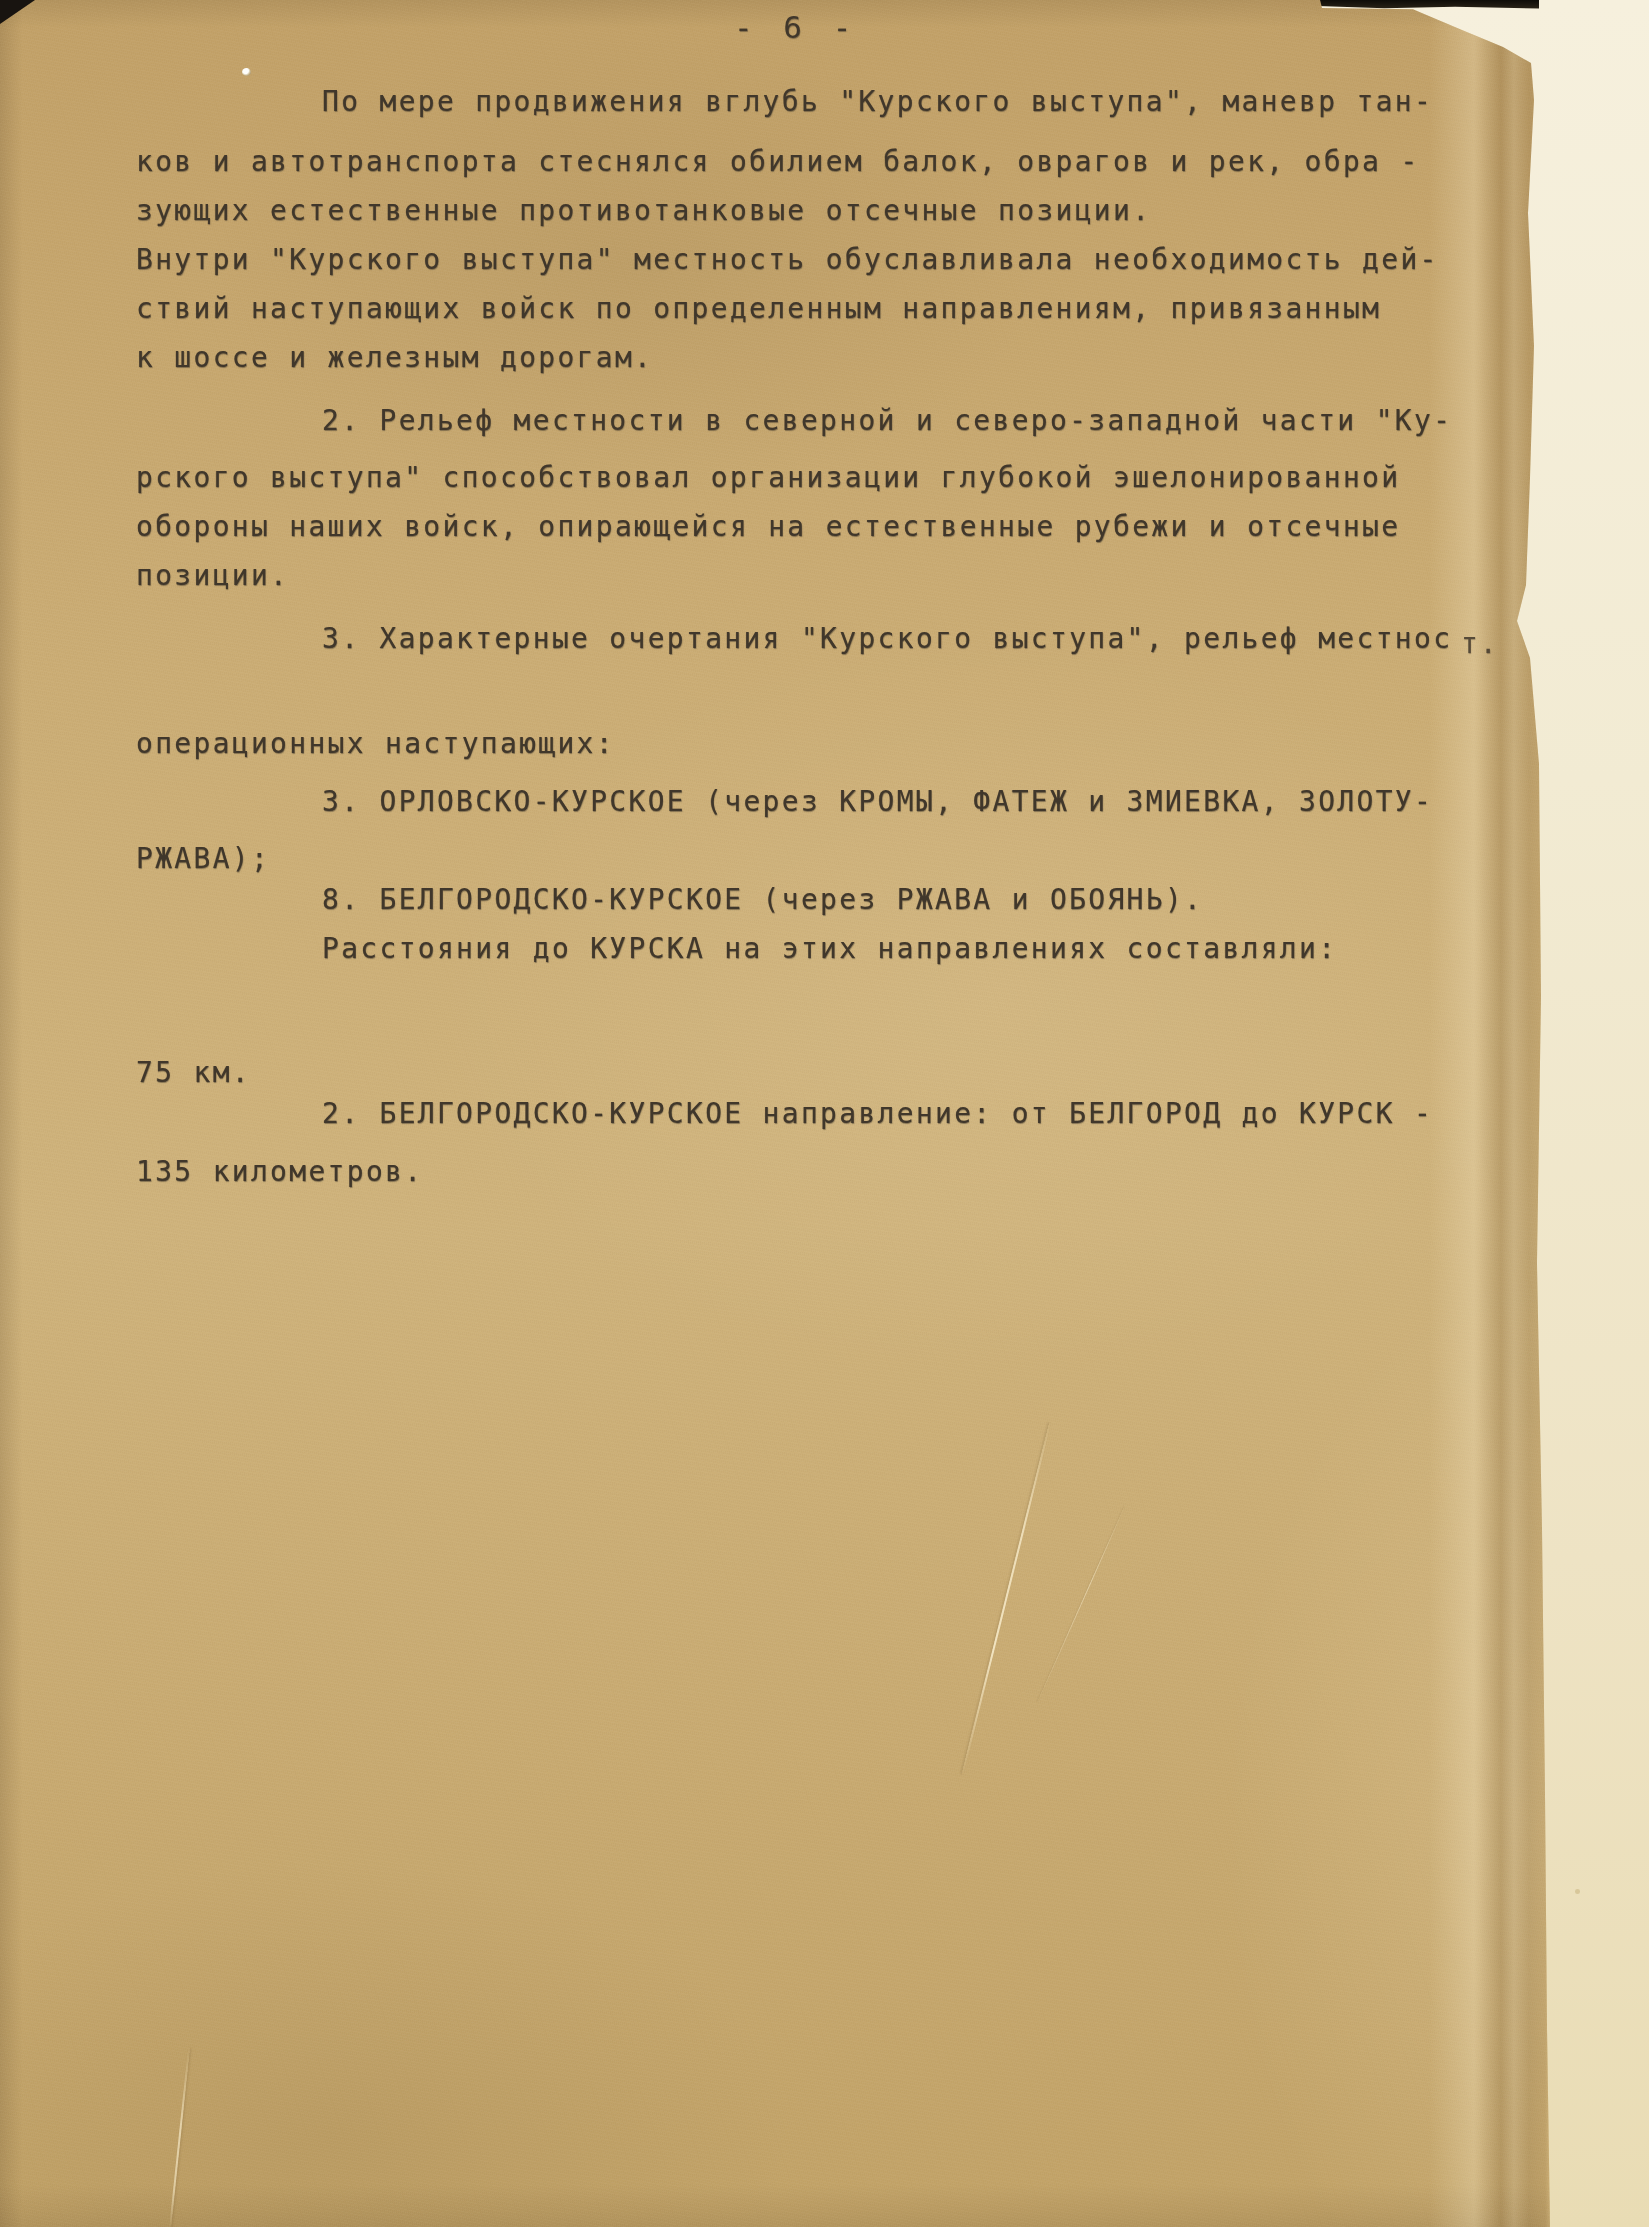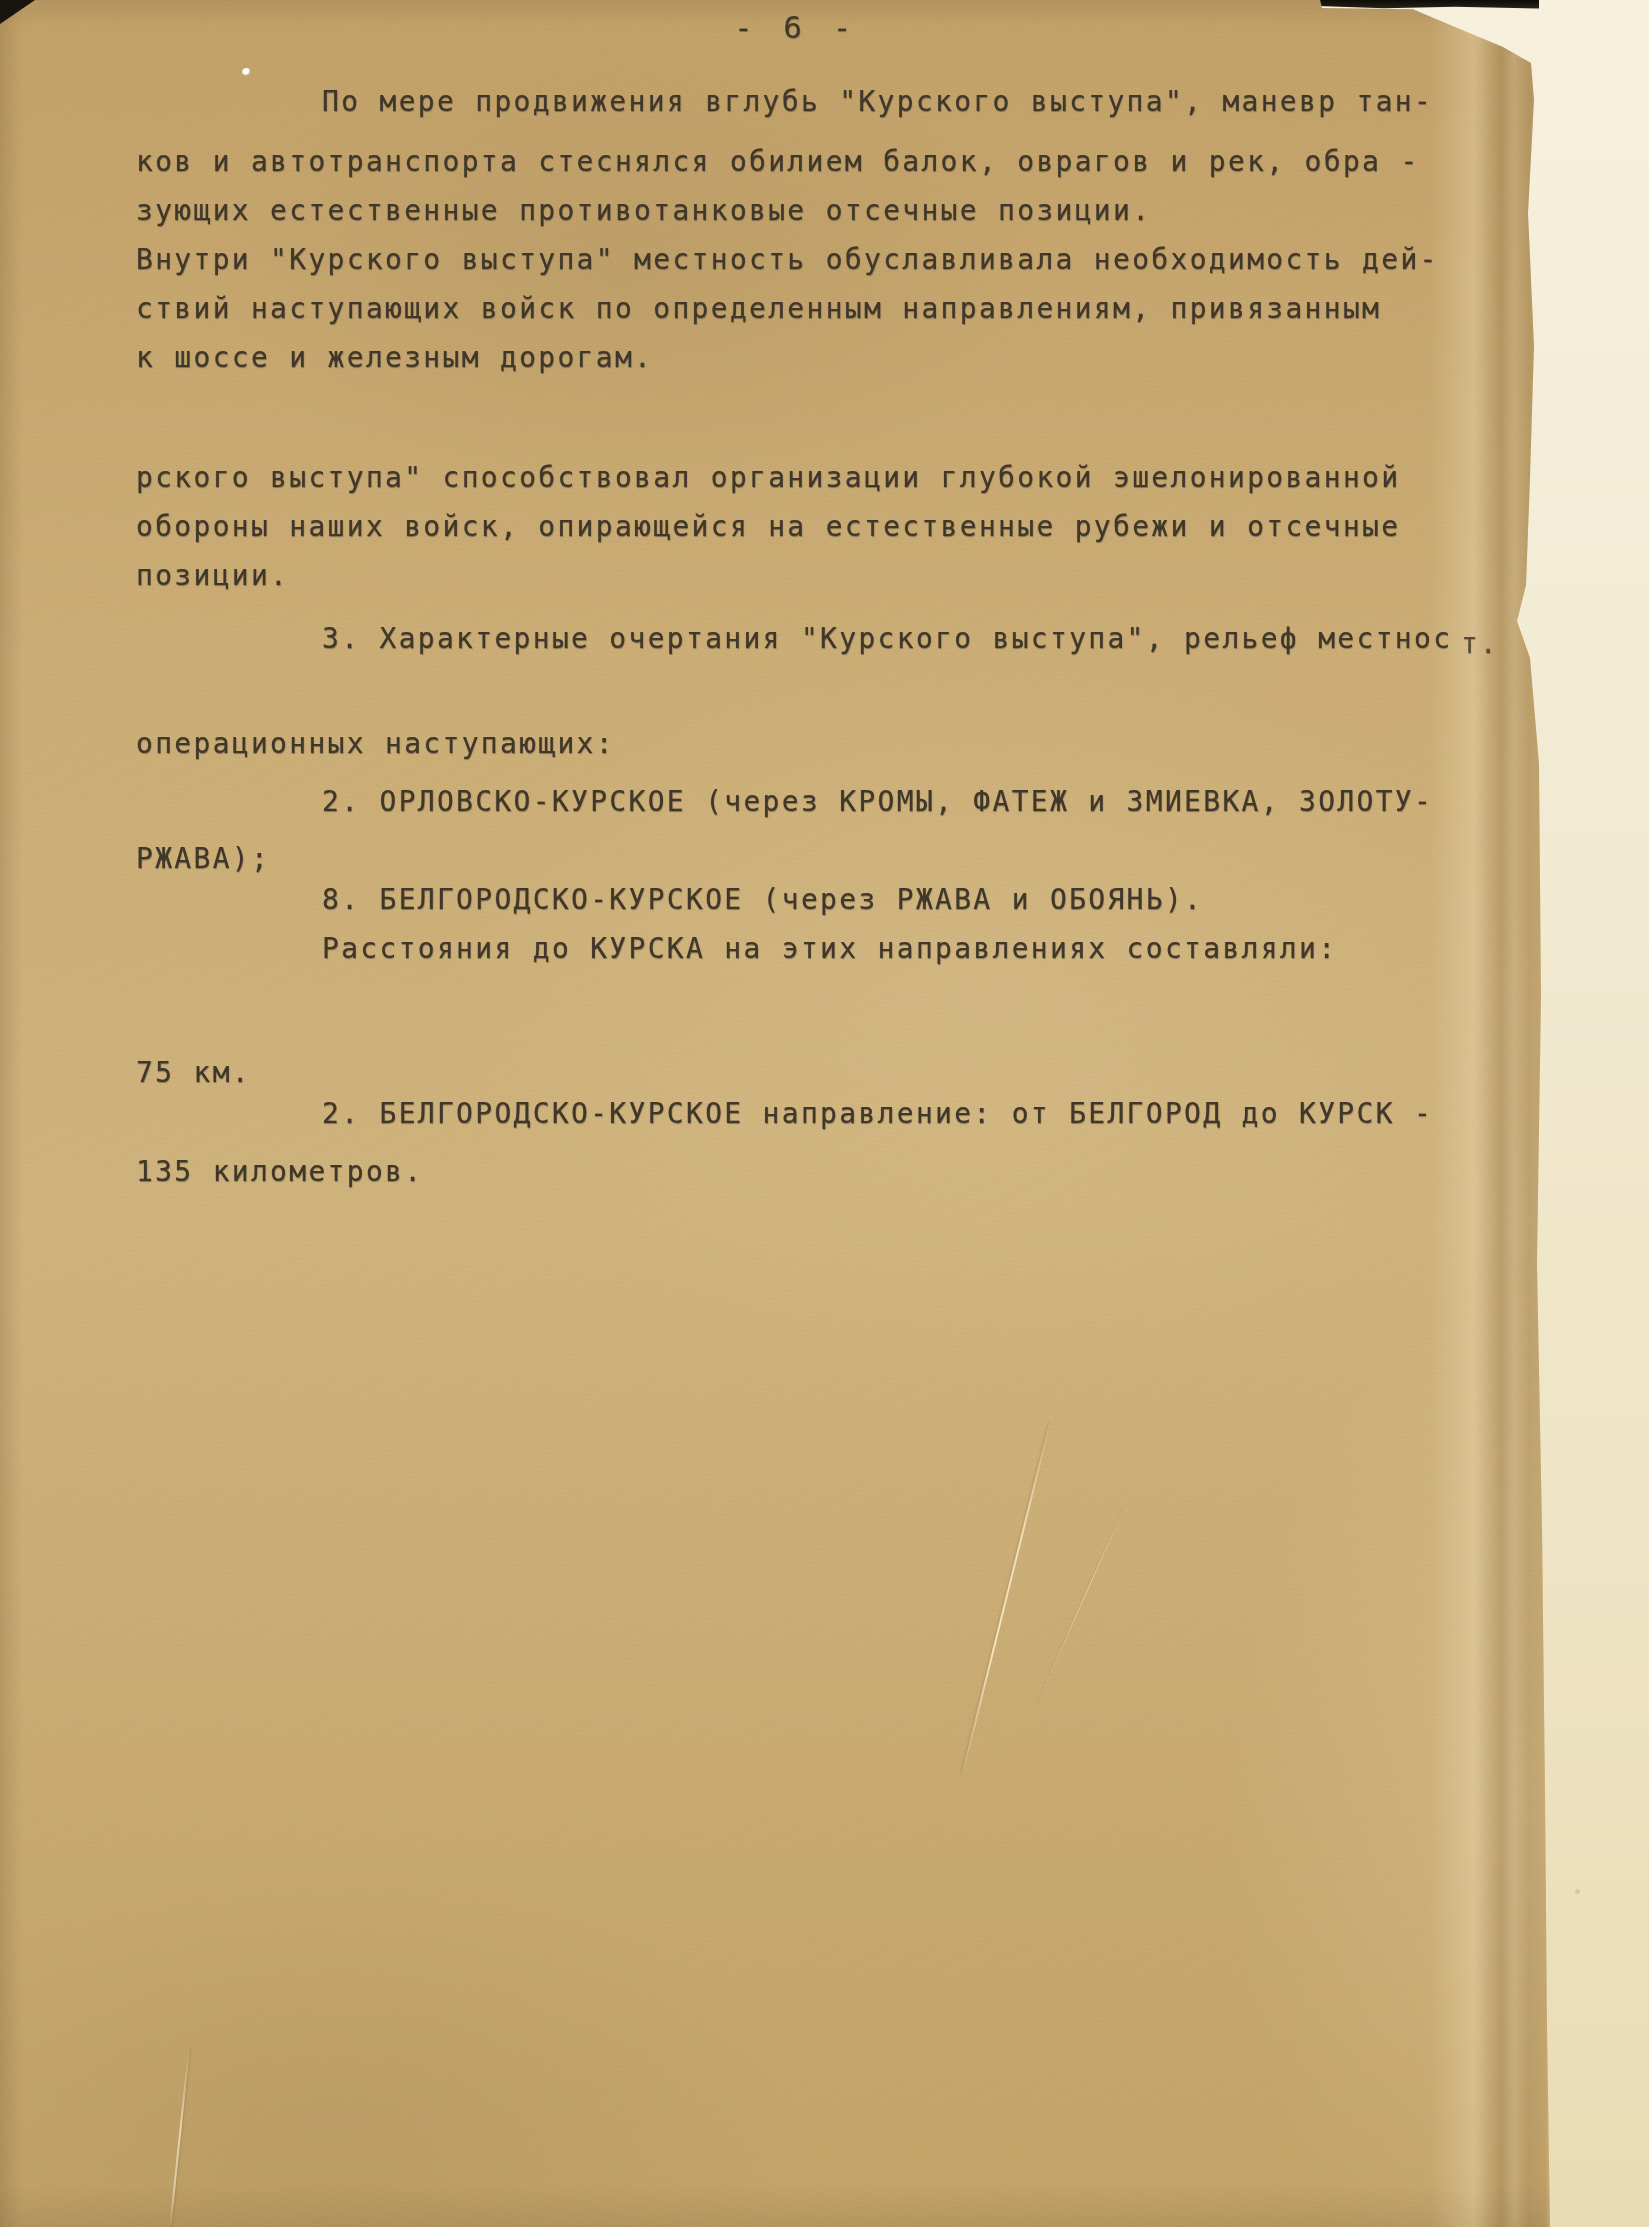--- a/index.html
+++ b/index.html
@@ -112,29 +112,30 @@
   <div class="text-layer">
     <div class="page-number">- 6 -</div>
 
     <div class="line indent" style="top:88px">По мере продвижения вглубь "Курского выступа", маневр тан-</div>
     <div class="line margin" style="top:140px">ков и автотранспорта стеснялся обилием балок, оврагов и рек, обра -</div>
     <div class="line margin" style="top:189px">зующих естественные противотанковые отсечные позиции.</div>
     <div class="line margin" style="top:238px">Внутри "Курского выступа" местность обуславливала необходимость дей-</div>
     <div class="line margin" style="top:287px">ствий наступающих войск по определенным направлениям, привязанным</div>
     <div class="line margin" style="top:336px">к шоссе и железным дорогам.</div>
 
+    <div class="line indent" style="top:407px">2. Рельеф местности в северной и северо-западной части "Ку-</div>
     <div class="line margin" style="top:456px">рского выступа" способствовал организации глубокой эшелонированной</div>
     <div class="line margin" style="top:505px">обороны наших войск, опирающейся на естественные рубежи и отсечные</div>
     <div class="line margin" style="top:554px">позиции.</div>
 
     <div class="line indent" style="top:625px">3. Характерные очертания "Курского выступа", рельеф местнос</div>
     <div class="edge-fragment">т.</div>
     <div class="line margin" style="top:722px">операционных наступающих:</div>
 
-    <div class="line indent" style="top:788px">2. ОРЛОВСКО-КУРСКОЕ (через КРОМЫ, ФАТЕЖ и ЗМИЕВКА, ЗОЛОТУ-</div>
+    <div class="line indent" style="top:788px">3. ОРЛОВСКО-КУРСКОЕ (через КРОМЫ, ФАТЕЖ и ЗМИЕВКА, ЗОЛОТУ-</div>
     <div class="line margin" style="top:837px">РЖАВА);</div>
     <div class="line indent" style="top:886px">8. БЕЛГОРОДСКО-КУРСКОЕ (через РЖАВА и ОБОЯНЬ).</div>
     <div class="line indent" style="top:935px">Расстояния до КУРСКА на этих направлениях составляли:</div>
 
     <div class="line margin" style="top:1051px">75 км.</div>
     <div class="line indent" style="top:1100px">2. БЕЛГОРОДСКО-КУРСКОЕ направление: от БЕЛГОРОД до КУРСК -</div>
     <div class="line margin" style="top:1150px">135 километров.</div>
   </div>
 </div>
 

